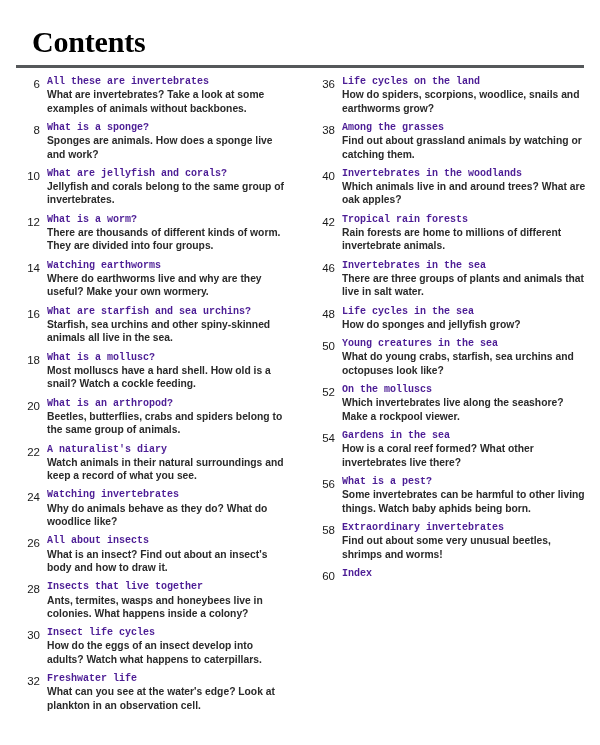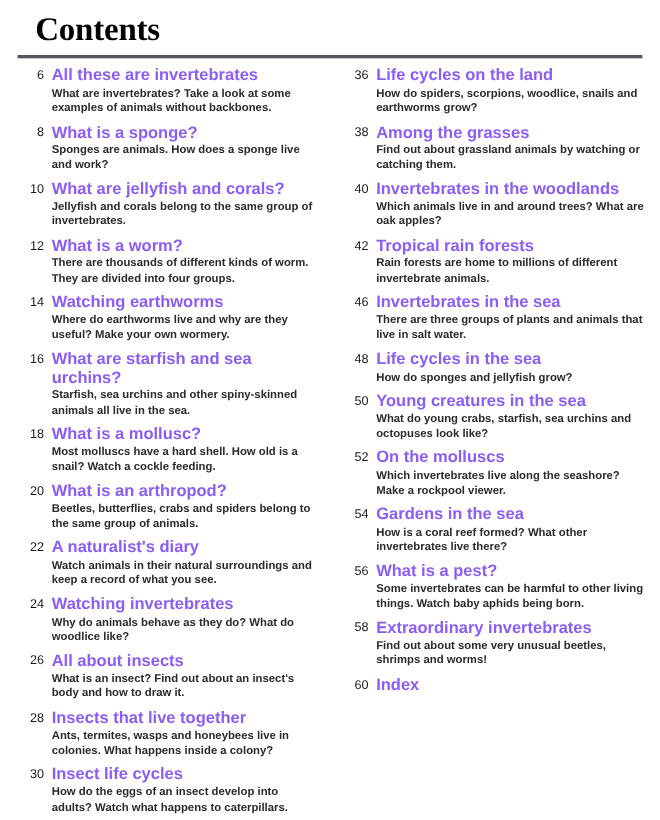--- a/index.html
+++ b/index.html
@@ -19,21 +19,21 @@
     height: 745px;
     position: relative;
     box-sizing: border-box;
     padding: 10px 14px 0 14px;
   }
   .title {
     font-family: "Liberation Serif", serif;
     font-weight: bold;
     font-size: 30px;
     letter-spacing: -0.2px;
-    margin: 0 0 6px 18px;
+    margin: 15px 0 6px 18px;
     color: #000;
   }
   .rule {
     height: 3px;
     background: #55585a;
     margin: 0 2px 8px 2px;
   }
   .columns {
     display: flex;
     gap: 18px;
@@ -54,25 +54,25 @@
     font-size: 11.5px;
     color: #1a1a1a;
     padding-top: 2px;
     padding-right: 7px;
     box-sizing: content-box;
   }
   .body {
     flex: 1;
   }
   .etitle {
-    font-family: Liberation Sans, sans-serif;
+    font-family: Liberation Mono, monospace;
     font-weight: bold;
-    font-size: 15px;
+    font-size: 10px;
     line-height: 1.12;
-    color: #8b5cf6;
+    color: #4c1d95;
     margin-bottom: 1px;
   }
   .edesc {
     font-family: "Liberation Sans", sans-serif;
     font-size: 10.3px;
     line-height: 1.30;
     color: #2a2a2a;
     font-weight: bold;
   }
   .entry.nodesc .etitle {

